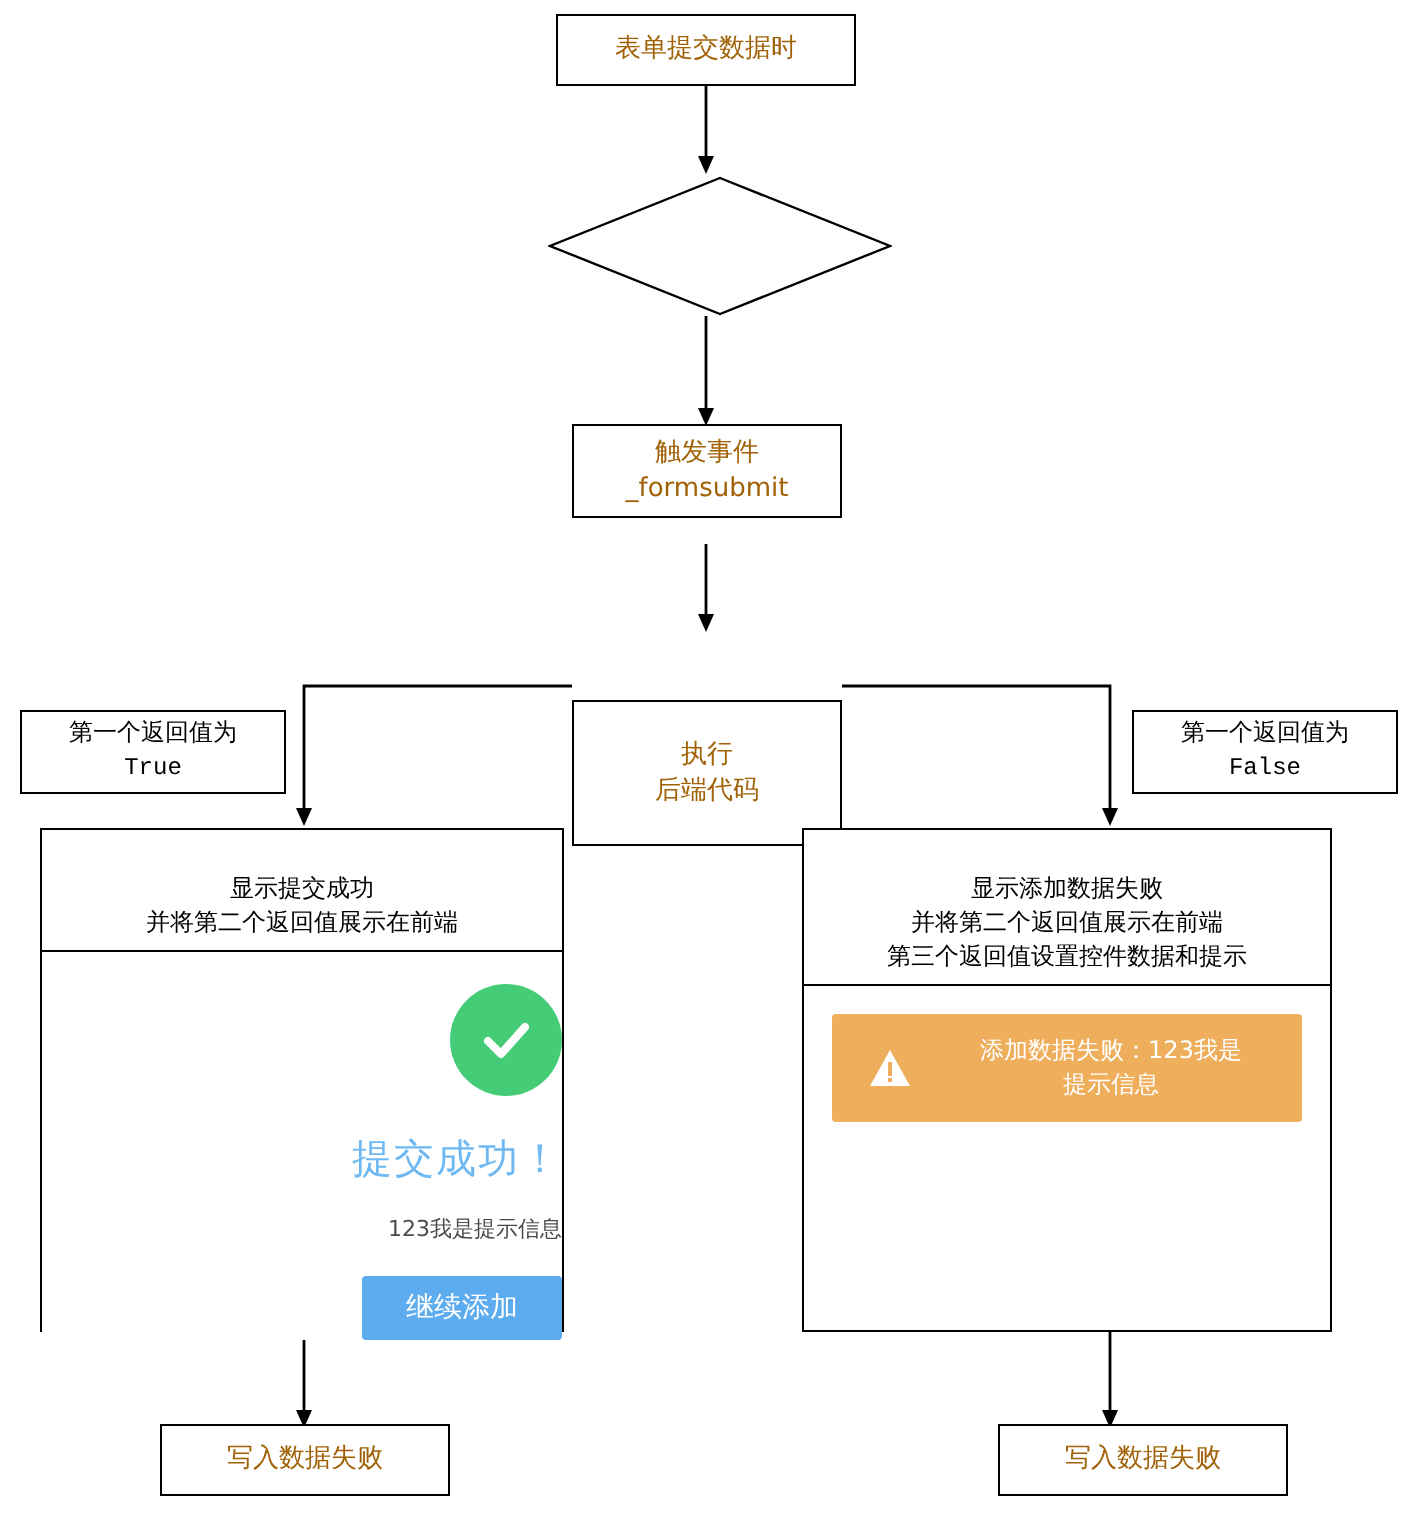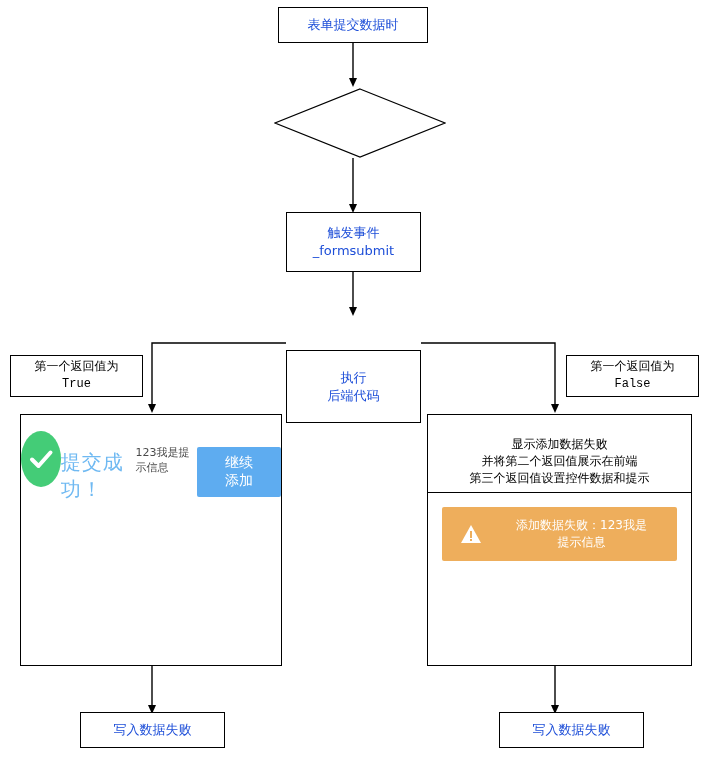--- a/index.html
+++ b/index.html
@@ -16,21 +16,21 @@
   .node{
     position:absolute;
     box-sizing:border-box;
     border:1px solid #000;
     background:#fff;
     display:flex;
     flex-direction:column;
     align-items:center;
     justify-content:center;
     text-align:center;
-    color:#1d4ed8;
+    color:#a16207;
     font-size:13px;
     line-height:18px;
     white-space:pre-line;
   }
   .node .ln{display:block;}
 
   
   .diamond{
     position:absolute;
     display:flex;align-items:center;justify-content:center;
@@ -50,21 +50,21 @@
   .panel-head{
     border-bottom:1px solid #000;
     text-align:center;
     font-size:12px;line-height:17px;
     padding:4px 2px 5px;
     color:#000;white-space:pre-line;
   }
   .panel-body{flex:1;position:relative;background:#fff;}
 
   
-  .succ-body{display:flex;align-items:flex-start;justify-content:flex-start;padding-top:16px;}
+  .succ-body{display:flex;flex-direction:column;align-items:flex-end;justify-content:flex-start;padding-top:16px;}
   .check-circle{width:56px;height:56px;border-radius:50%;background:#44cc77;display:flex;align-items:center;justify-content:center;}
   .succ-title{margin-top:18px;font-size:20px;color:#6fb9f2;letter-spacing:1px;}
   .succ-msg{margin-top:14px;font-size:11px;color:#4a4a4a;}
   .succ-btn{margin-top:16px;background:#5eacf0;color:#fff;font-size:14px;
             padding:7px 22px;border:none;border-radius:2px;cursor:pointer;}
 
   
   .fail-body{padding:14px 14px 0 14px;}
   .alert-bar{
     background:#eeae5c;color:#fff;
@@ -111,54 +111,58 @@
   <div class="node" style="left:278px;top:7px;width:150px;height:36px;">
     <span class="ln">表单提交数据时</span>
   </div>
 
   <div class="diamond" style="left:274px;top:88px;width:172px;height:70px;">
     <svg width="172" height="70" viewBox="0 0 172 70" xmlns="http://www.w3.org/2000/svg">
       <polygon points="86,1 171,35 86,69 1,35" fill="#ffffff" stroke="#000000" stroke-width="1.2"></polygon>
     </svg>
   </div>
 
-  <div class="node" style="left:286px;top:212px;width:135px;height:60px;">
+  <div class="node" style="left:286px;top:212px;width:135px;height:47px;">
     <span class="ln">触发事件</span>
     <span class="ln">_formsubmit</span>
   </div>
 
   <div class="node" style="left:286px;top:314px;width:135px;height:73px;margin-top:36px;">
     <span class="ln">执行</span>
     <span class="ln">后端代码</span>
   </div>
 
   <div class="edge-label" style="left:10px;top:355px;width:133px;height:42px;">
     <span class="ln">第一个返回值为</span>
     <span class="ln">True</span>
   </div>
 
   <div class="edge-label" style="left:566px;top:355px;width:133px;height:42px;">
     <span class="ln">第一个返回值为</span>
     <span class="ln">False</span>
   </div>
 
   <div class="panel" style="left:20px;top:414px;width:262px;height:252px;">
+    <div class="panel-head">
+      <span class="ln">显示提交成功</span>
+      <span class="ln">并将第二个返回值展示在前端</span>
+    </div>
     <div class="panel-body succ-body">
       <div class="check-circle">
         <svg width="34" height="34" viewBox="0 0 34 34" xmlns="http://www.w3.org/2000/svg">
           <path d="M8 17.5 L14.5 24 L26.5 10.5" fill="none" stroke="#ffffff" stroke-width="4" stroke-linecap="round" stroke-linejoin="round"></path>
         </svg>
       </div>
       <div class="succ-title">提交成功！</div>
       <div class="succ-msg">123我是提示信息</div>
       <button class="succ-btn">继续添加</button>
     </div>
   </div>
 
-  <div class="panel" style="left:427px;top:414px;width:265px;height:252px;">
+  <div class="panel" style="left:401px;top:414px;width:265px;height:252px;">
     <div class="panel-head">
       <span class="ln">显示添加数据失败</span>
       <span class="ln">并将第二个返回值展示在前端</span>
       <span class="ln">第三个返回值设置控件数据和提示</span>
     </div>
     <div class="panel-body fail-body">
       <div class="alert-bar">
         <span class="warn-ico">
           <svg width="22" height="22" viewBox="0 0 22 22" xmlns="http://www.w3.org/2000/svg">
             <path d="M11 2 L21 20 L1 20 Z" fill="#ffffff"></path>

